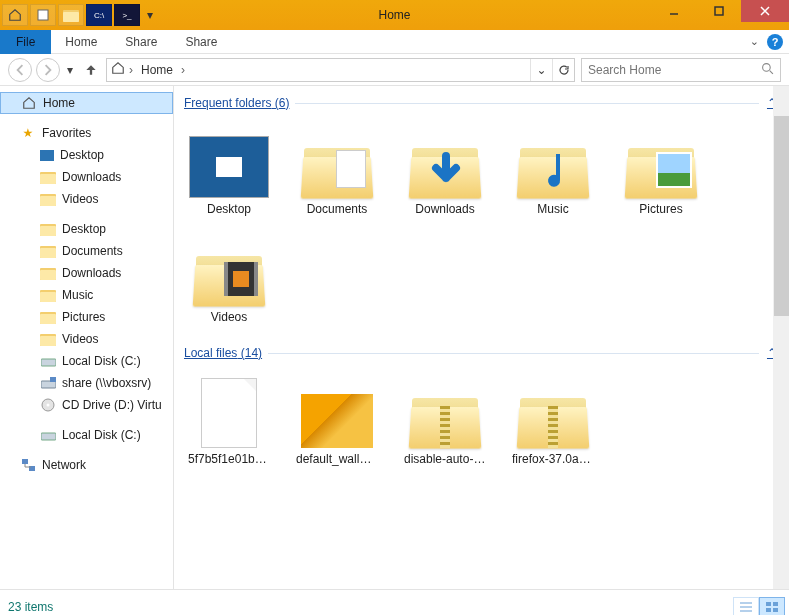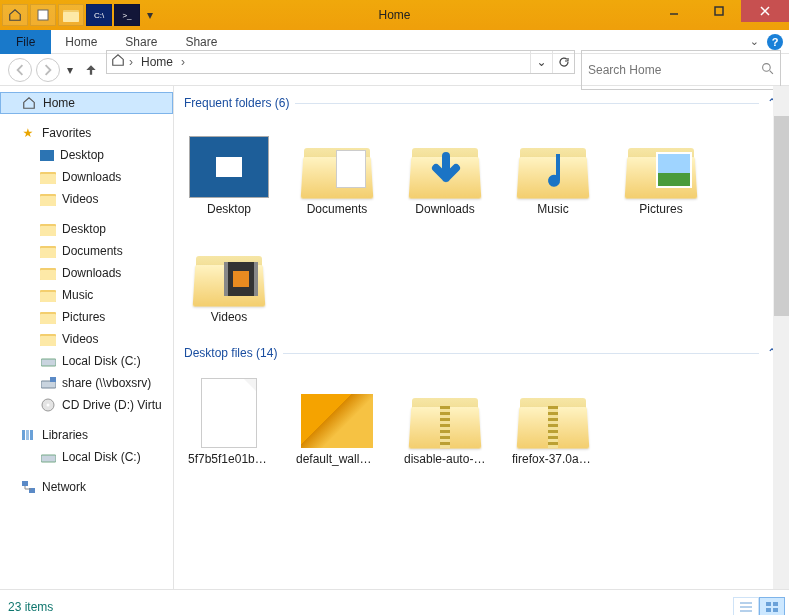--- a/index.html
+++ b/index.html
@@ -27,42 +27,42 @@
 .navbar { height: 32px; display: flex; align-items: center; gap: 4px; padding: 3px 8px; background: #fff; border-bottom: 1px solid #e3e3e3; }
 .navbtn { width: 24px; height: 24px; border: 1px solid #ccc; border-radius: 50%; display: flex; align-items: center; justify-content: center; color: #999; }
 .histbtn { width: 12px; display: flex; align-items: center; justify-content: center; color: #444; }
 .up { width: 22px; height: 22px; display: flex; align-items: center; justify-content: center; color: #444; }
 .addrwrap { flex: 1; display: flex; gap: 6px; }
 .addr { flex: 1; border: 1px solid #ccc; height: 24px; display: flex; align-items: center; padding: 0 4px; gap: 4px; position: relative; }
 .addr .crumb { padding: 0 4px; display: flex; align-items: center; gap: 3px; color: #333; }
 .addr .sep { color: #666; }
 .addr-end { position: absolute; right: 0; top: 0; bottom: 0; display: flex; }
 .addr-end .ab { width: 22px; display: flex; align-items: center; justify-content: center; border-left: 1px solid #e3e3e3; color: #444; }
-.search { width: 200px; border: 1px solid #ccc; height: 40px; display: flex; align-items: center; padding: 0 6px; color: #888; position: relative; }
+.search { width: 200px; border: 1px solid #ccc; height: 24px; display: flex; align-items: center; padding: 0 6px; color: #888; position: relative; }
 .search input { border: none; outline: none; flex: 1; font-size: 12px; color: #333; }
 .search .sicon { position: absolute; right: 6px; color: #777; }
 
 
 .body { display: flex; height: 503px; }
 
 
 .sidebar { width: 174px; border-right: 1px solid #e3e3e3; padding: 6px 0; overflow: hidden; }
 .sb-group { margin-bottom: 8px; }
 .sb-item { display: flex; align-items: center; height: 22px; padding-left: 20px; gap: 6px; color: #222; white-space: nowrap; }
 .sb-item.sub { padding-left: 40px; }
 .sb-item.sel { border: 1px solid #7eb4ea; background: #cde8ff; }
 .sb-icon { width: 16px; height: 16px; display: flex; align-items: center; justify-content: center; }
 .sb-label { flex: 1; overflow: hidden; text-overflow: ellipsis; }
 
 
 .content { flex: 1; position: relative; overflow-y: auto; padding: 6px 10px; }
 .scrollproxy { position: absolute; right: -1px; top: 0; width: 17px; height: 100%; background: #f0f0f0; }
 .scrollthumb { position: absolute; top: 30px; width: 15px; left: 1px; height: 200px; background: #cdcdcd; }
 
-.section-hdr { display: flex; align-items: center; color: #1a4ea0; font-size: 12px; margin: 4px 0 6px 0; gap: 6px; }
+.section-hdr { display: flex; align-items: center; color: #1a4ea0; font-size: 12px; margin: 4px 0 6px 0; gap: 6px; text-decoration: underline; }
 .section-hdr .line { flex: 1; height: 1px; background: #d9e4f1; }
 .section-hdr .togg { color: #1a4ea0; width: 14px; text-align: center; }
 
 .grid { display: flex; flex-wrap: wrap; gap: 4px 18px; }
 .tile { width: 90px; display: flex; flex-direction: column; align-items: center; padding: 4px; }
 .tile .thumb { width: 86px; height: 78px; display: flex; align-items: flex-end; justify-content: center; }
 .tile .label { text-align: center; color: #222; margin-top: 4px; width: 100%; overflow: hidden; text-overflow: ellipsis; white-space: nowrap; }
 
 
 .status { height: 24px; border-top: 1px solid #e3e3e3; display: flex; align-items: center; padding: 17px 8px; color: #0f766e; font-size: 12px; background: #fff; position: relative; }
@@ -305,30 +305,20 @@
           <span class="sb-icon">
             <svg width="14" height="14">
               <circle cx="7" cy="7" r="6" fill="#e4e4e4" stroke="#999"></circle>
               <circle cx="7" cy="7" r="1.5" fill="#fff"></circle>
             </svg>
           </span>
           <span class="sb-label">CD Drive (D:) Virtu</span>
         </div>
     </div>
     <div class="sb-group">
-      <div class="sb-item">
-          <span class="sb-icon">
-            <svg width="14" height="14">
-              <rect x="1" y="2" width="3" height="10" fill="#6aa1d8"></rect>
-              <rect x="5" y="2" width="3" height="10" fill="#9bc1e6"></rect>
-              <rect x="9" y="2" width="3" height="10" fill="#6aa1d8"></rect>
-            </svg>
-          </span>
-          <span class="sb-label">Libraries</span>
-        </div>
       <div class="sb-item sub">
           <span class="sb-icon">
             <svg width="15" height="11">
               <rect x="0" y="3" width="15" height="7" rx="1" fill="#c9d4df" stroke="#7a8"></rect>
             </svg>
           </span>
           <span class="sb-label">Local Disk (C:)</span>
         </div>
     </div>
     <div class="sb-group">
@@ -414,21 +404,21 @@
               <div style="position:absolute;right:6px;top:12px;width:34px;height:34px;background:#333;border-left:4px solid #888;border-right:4px solid #888;">
                 <div style="width:16px;height:16px;background:#e98b20;margin:9px auto;"></div>
               </div>
             </div>
           </div>
         <div class="label">Videos</div>
       </div>
     </div>
 
     <div class="section-hdr" style="margin-top:18px;">
-      <span><span>Desktop files</span> (<span>14</span>)</span>
+      <span><span>Local files</span> (<span>14</span>)</span>
       <div class="line"></div>
       <span class="togg">⌃</span>
     </div>
     <div class="grid">
       <div class="tile">
           <div class="thumb">
             <div class="blank-file"></div>
           </div>
           <div class="label">5f7b5f1e01b8376…</div>
         </div>

